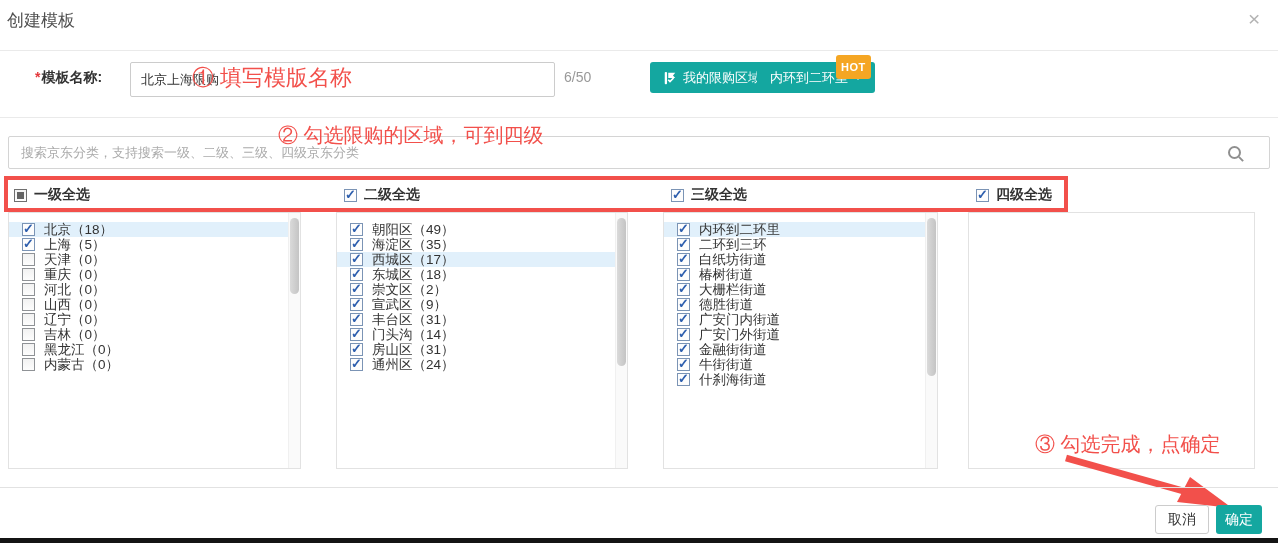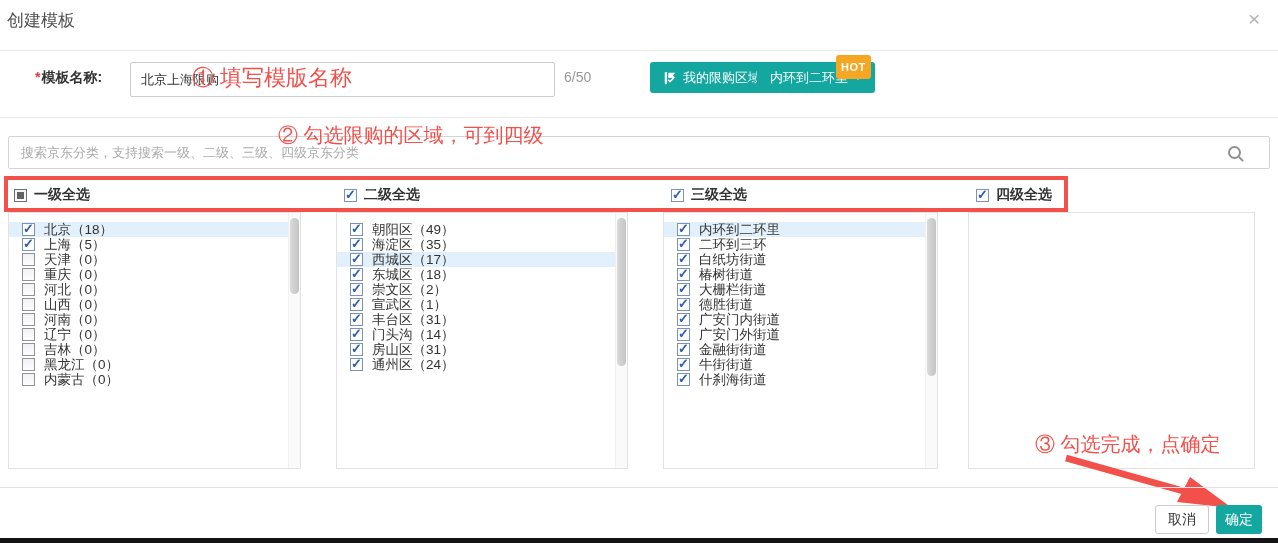--- a/index.html
+++ b/index.html
@@ -164,24 +164,20 @@
         <div class="row">
           <span class="cb"></span>
           <span>河北（0）</span>
         </div>
         <div class="row">
           <span class="cb"></span>
           <span>山西（0）</span>
         </div>
         <div class="row">
           <span class="cb"></span>
-          <span>河南（0）</span>
-        </div>
-        <div class="row">
-          <span class="cb"></span>
           <span>辽宁（0）</span>
         </div>
         <div class="row">
           <span class="cb"></span>
           <span>吉林（0）</span>
         </div>
         <div class="row">
           <span class="cb"></span>
           <span>黑龙江（0）</span>
         </div>
@@ -211,21 +207,21 @@
         <div class="row">
           <span class="cb checked"></span>
           <span>东城区（18）</span>
         </div>
         <div class="row">
           <span class="cb checked"></span>
           <span>崇文区（2）</span>
         </div>
         <div class="row">
           <span class="cb checked"></span>
-          <span>宣武区（1）</span>
+          <span>宣武区（9）</span>
         </div>
         <div class="row">
           <span class="cb checked"></span>
           <span>丰台区（31）</span>
         </div>
         <div class="row">
           <span class="cb checked"></span>
           <span>门头沟（14）</span>
         </div>
         <div class="row">

